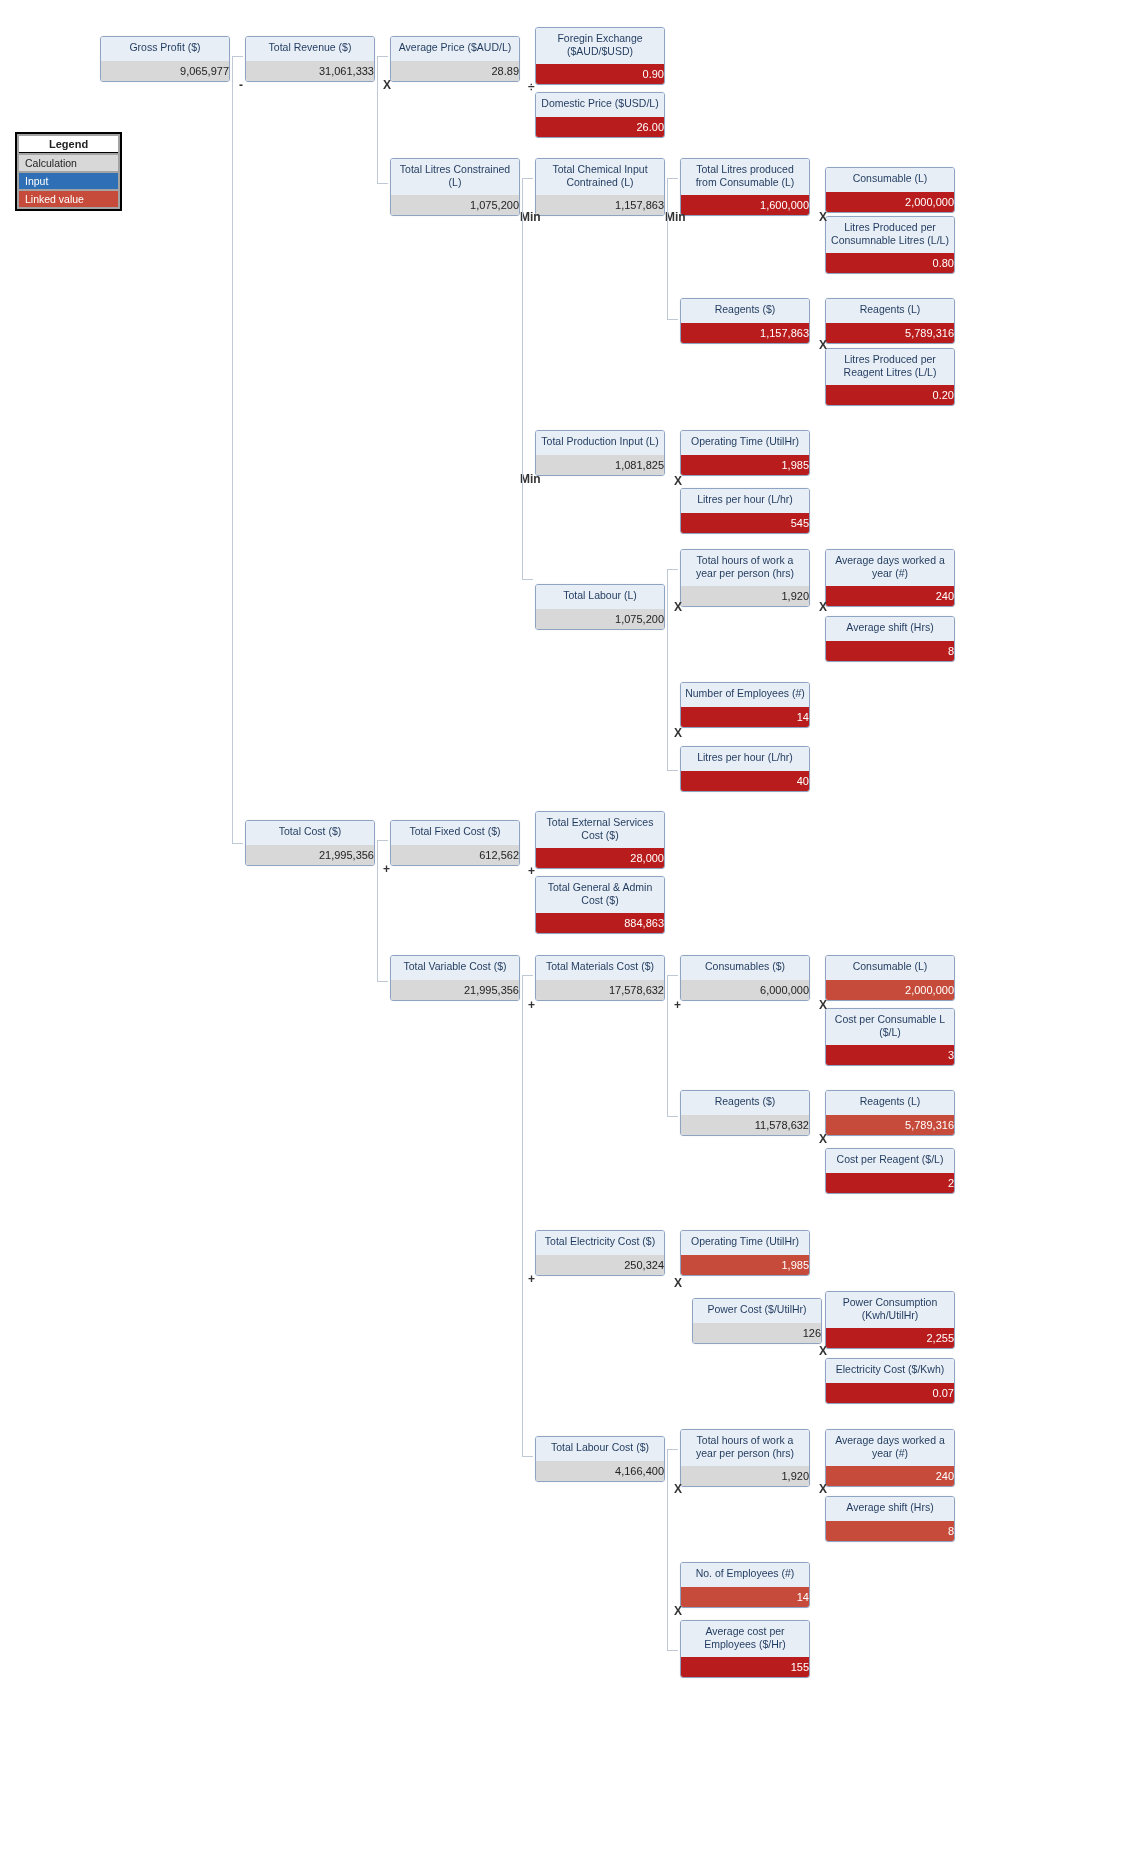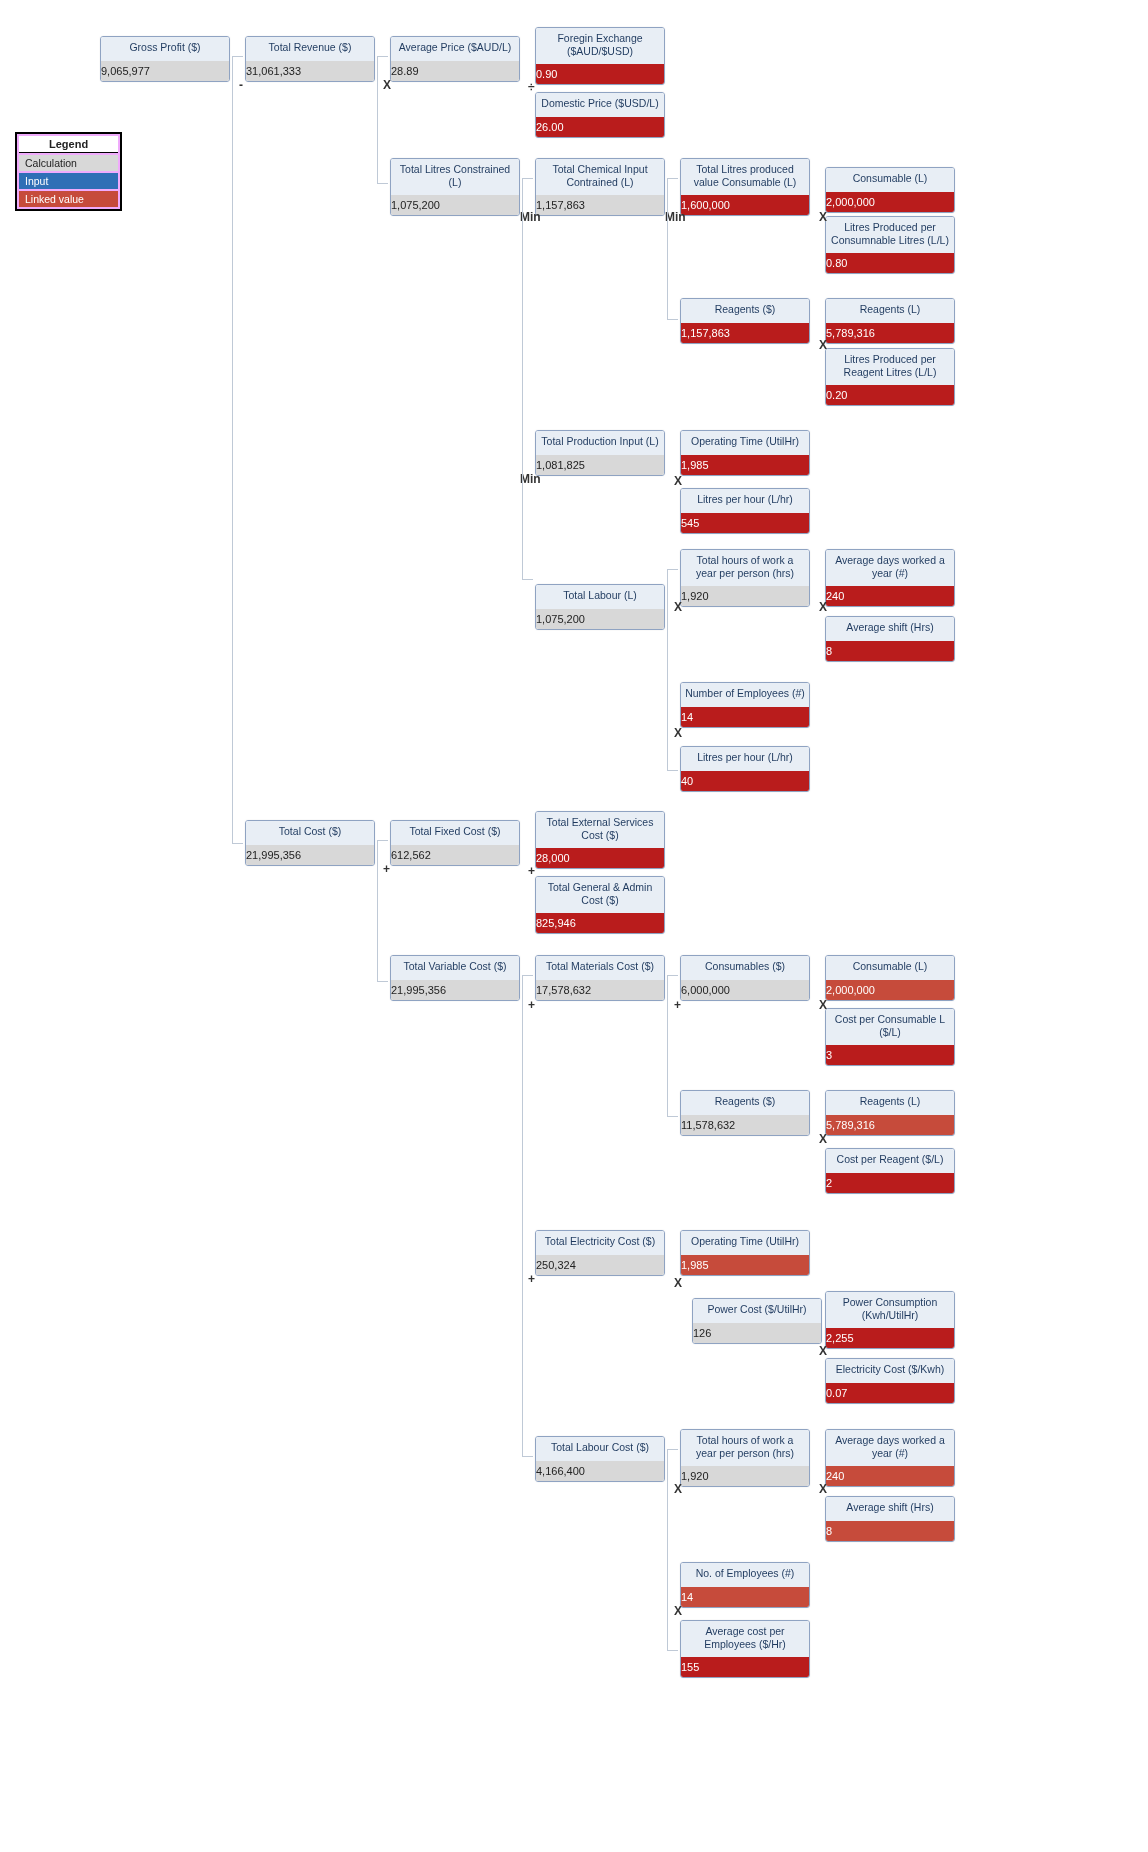--- a/index.html
+++ b/index.html
@@ -1,26 +1,26 @@
 <!DOCTYPE html>
 <html><head>
 <meta charset="utf-8">
 <style>
   html,body{margin:0;padding:0;background:#fff;font-family:Arial,Helvetica,sans-serif;font-size:11px;color:#222}
   .page{position:relative;width:1148px;height:1852px}
   .node{position:absolute;width:128px;border:1px solid #8fa3c2;border-radius:3px;overflow:hidden;box-shadow:0 0 0 1px rgba(0,0,0,.02)}
   .node .lbl{background:#e8eef5;color:#1f3a5f;text-align:center;font-size:10.5px;line-height:13px;padding:4px 4px;min-height:16px}
   .node .tall{min-height:28px}
-  .node .val{color:#fff;text-align:left;font-size:11px;line-height:18px;padding:1px 0}
+  .node .val{color:#fff;text-align:right;font-size:11px;line-height:18px;padding:1px 0}
   .node.calc .val{background:#d8d8d8;color:#222}
   .node.input .val{background:#b91c1c}
   .node.link .val{background:#c64b3b}
   .op{position:absolute;font-weight:bold;font-size:12px;color:#333}
   
-  .legend{position:absolute;left:15px;top:132px;border:2px solid #000;background:#f0abfc}
+  .legend{position:absolute;left:15px;top:132px;border:2px solid #000;background:#a3a3a3}
   .legend th{background:#fff;font-size:11px;border-bottom:1px solid #000;padding:2px 30px}
   .legend td{font-size:10.5px;padding:2px 6px}
   .legend .c{background:#d8d8d8}
   .legend .i{background:#2f6fb6;color:#fff}
   .legend .l{background:#c64b3b;color:#fff}
   
   .br{position:absolute;border:1px solid #bfc9d6;border-right:none}
 </style>
 </head>
 <body>
@@ -70,21 +70,21 @@
 
 <div class="node calc" style="left:390px;top:158px">
   <div class="lbl tall">Total Litres Constrained (L)</div>
   <div class="val">1,075,200</div>
 </div>
 <div class="node calc" style="left:535px;top:158px">
   <div class="lbl tall">Total  Chemical Input Contrained (L)</div>
   <div class="val">1,157,863</div>
 </div>
 <div class="node input" style="left:680px;top:158px">
-  <div class="lbl tall">Total Litres produced value Consumable (L)</div>
+  <div class="lbl tall">Total Litres produced from Consumable (L)</div>
   <div class="val">1,600,000</div>
 </div>
 <div class="node input" style="left:825px;top:167px">
   <div class="lbl">Consumable (L)</div>
   <div class="val">2,000,000</div>
 </div>
 <div class="node input" style="left:825px;top:216px">
   <div class="lbl tall">Litres Produced per Consumnable Litres (L/L)</div>
   <div class="val">0.80</div>
 </div>
@@ -156,21 +156,21 @@
 <div class="node calc" style="left:390px;top:820px">
   <div class="lbl">Total  Fixed Cost ($)</div>
   <div class="val">612,562</div>
 </div>
 <div class="node input" style="left:535px;top:811px">
   <div class="lbl tall">Total  External Services Cost ($)</div>
   <div class="val">28,000</div>
 </div>
 <div class="node input" style="left:535px;top:876px">
   <div class="lbl tall">Total General &amp; Admin Cost ($)</div>
-  <div class="val">825,946</div>
+  <div class="val">884,863</div>
 </div>
 <div class="op" style="left:383px;top:862px">+</div>
 <div class="op" style="left:528px;top:864px">+</div>
 
 <div class="node calc" style="left:390px;top:955px">
   <div class="lbl">Total  Variable Cost ($)</div>
   <div class="val">21,995,356</div>
 </div>
 <div class="node calc" style="left:535px;top:955px">
   <div class="lbl">Total  Materials Cost ($)</div>

